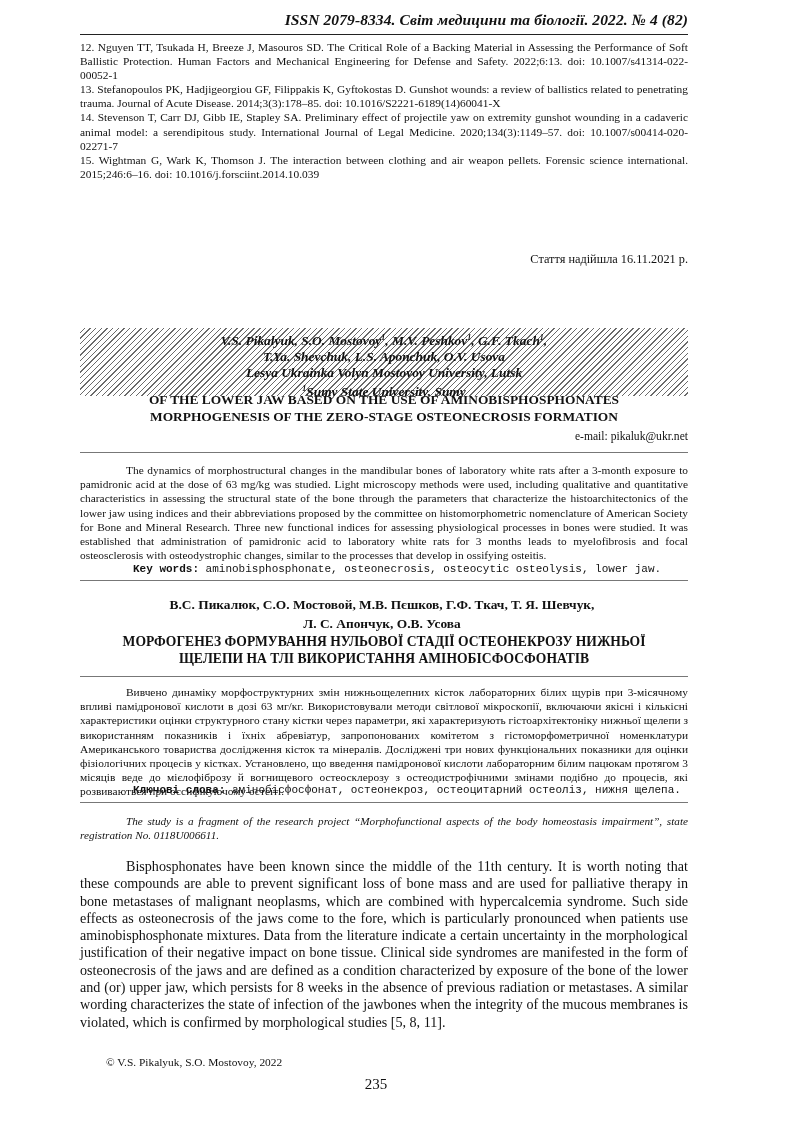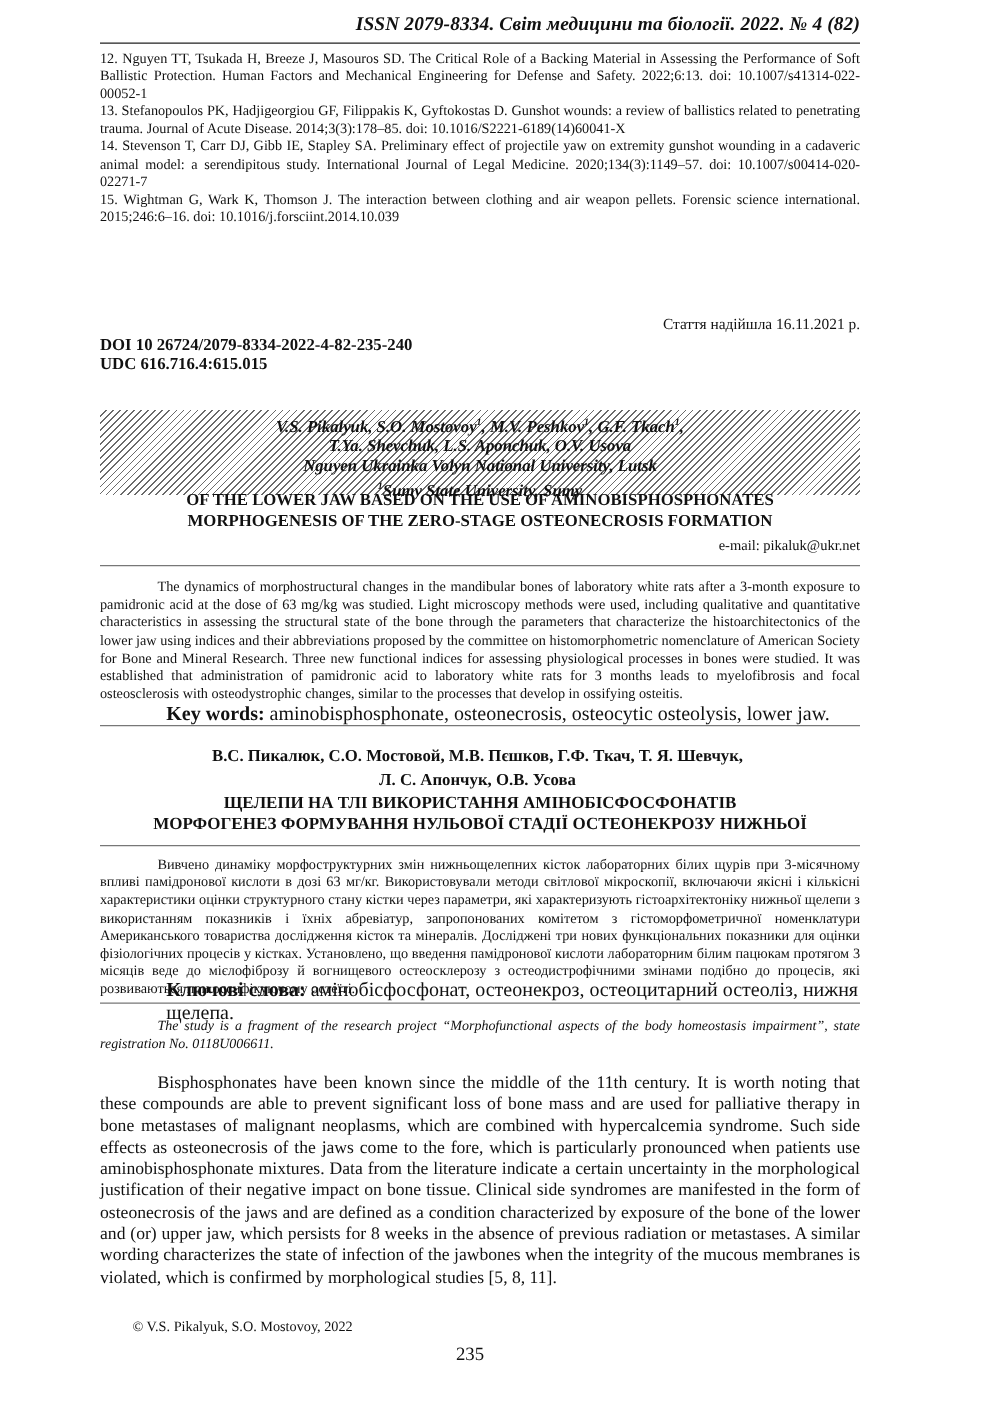--- a/index.html
+++ b/index.html
@@ -26,21 +26,21 @@
   .authors span { display: block; }
   .authors sup { font-size: 8px; }
 
   .title-en { position: absolute; left: 80px; right: 40px; top: 391px; text-align: center; font-weight: bold;
               font-size: 13.4px; line-height: 17px; }
   .email { position: absolute; right: 40px; top: 430px; font-size: 11.6px; }
   .rule { position: absolute; left: 80px; right: 40px; border-top: 0.8px solid #777; }
 
   .abstract { position: absolute; left: 80px; right: 40px; font-size: 11.4px; line-height: 14.2px;
               text-align: justify; text-indent: 46px; margin: 0; }
-  .kw { position: absolute; font-size: 16px; }
+  .kw { position: absolute; font-size: 11px; font-family: Liberation Mono, monospace; }
   .kw b { font-weight: bold; }
 
   .authors-ua { position: absolute; left: 76px; right: 40px; top: 595px; text-align: center; font-weight: bold;
                 font-size: 13.4px; line-height: 19px; }
   .title-ua { position: absolute; left: 80px; right: 40px; top: 633px; text-align: center; font-weight: bold;
               font-size: 13.6px; line-height: 17px; }
 
   .funding { position: absolute; left: 80px; right: 40px; top: 814px; font-size: 11.2px; line-height: 14.3px;
              font-style: italic; text-align: justify; text-indent: 46px; margin: 0; }
 
@@ -60,29 +60,25 @@
 
   <div class="refs">
     <p>12. Nguyen TT, Tsukada H, Breeze J, Masouros SD. The Critical Role of a Backing Material in Assessing the Performance of Soft Ballistic Protection. Human Factors and Mechanical Engineering for Defense and Safety. 2022;6:13. doi: 10.1007/s41314-022-00052-1</p>
     <p>13. Stefanopoulos PK, Hadjigeorgiou GF, Filippakis K, Gyftokostas D. Gunshot wounds: a review of ballistics related to penetrating trauma. Journal of Acute Disease. 2014;3(3):178–85. doi: 10.1016/S2221-6189(14)60041-X</p>
     <p>14. Stevenson T, Carr DJ, Gibb IE, Stapley SA. Preliminary effect of projectile yaw on extremity gunshot wounding in a cadaveric animal model: a serendipitous study. International Journal of Legal Medicine. 2020;134(3):1149–57. doi: 10.1007/s00414-020-02271-7</p>
     <p>15. Wightman G, Wark K, Thomson J. The interaction between clothing and air weapon pellets. Forensic science international. 2015;246:6–16. doi: 10.1016/j.forsciint.2014.10.039</p>
   </div>
 
   <div class="received">Стаття надійшла 16.11.2021 р.</div>
 
-  <div class="ids">
-    <div>DOI 10 26724/2079-8334-2022-4-82-235-240</div>
-    <div>UDC 616.716.4:615.015</div>
-  </div>
 
   <div class="authors">
     <span><span style="display:inline">V.S. Pikalyuk, S.O. Mostovoy</span><sup>1</sup><span style="display:inline">, M.V. Peshkov</span><sup>1</sup><span style="display:inline">, G.F. Tkach</span><sup>1</sup><span style="display:inline">,</span></span>
     <span>T.Ya. Shevchuk, L.S. Aponchuk, O.V. Usova</span>
-    <span>Nguyen Ukrainka Volyn National University, Lutsk</span>
+    <span>Lesya Ukrainka Volyn Mostovoy University, Lutsk</span>
     <span><sup>1</sup><span style="display:inline">Sumy State University, Sumy</span></span>
   </div>
 
   <div class="title-en">
     <div>OF THE LOWER JAW BASED ON THE USE OF AMINOBISPHOSPHONATES</div>
     <div>MORPHOGENESIS OF THE ZERO-STAGE OSTEONECROSIS FORMATION</div>
   </div>
 
   <div class="email">e-mail: pikaluk@ukr.net</div>
   <div class="rule" style="top:452px"></div>
@@ -90,22 +86,22 @@
   <p class="abstract" style="top:463px">The dynamics of morphostructural changes in the mandibular bones of laboratory white rats after a 3-month exposure to pamidronic acid at the dose of 63 mg/kg was studied. Light microscopy methods were used, including qualitative and quantitative characteristics in assessing the structural state of the bone through the parameters that characterize the histoarchitectonics of the lower jaw using indices and their abbreviations proposed by the committee on histomorphometric nomenclature of American Society for Bone and Mineral Research. Three new functional indices for assessing physiological processes in bones were studied. It was established that administration of pamidronic acid to laboratory white rats for 3 months leads to myelofibrosis and focal osteosclerosis with osteodystrophic changes, similar to the processes that develop in ossifying osteitis.</p>
   <div class="kw" style="left:133px; top:563px"><b>Key words:</b><span> aminobisphosphonate, osteonecrosis, osteocytic osteolysis, lower jaw.</span></div>
   <div class="rule" style="top:580px"></div>
 
   <div class="authors-ua">
     <div>В.С. Пикалюк, С.О. Мостовой, М.В. Пєшков, Г.Ф. Ткач, Т. Я. Шевчук,</div>
     <div>Л. С. Апончук, О.В. Усова</div>
   </div>
 
   <div class="title-ua">
+    <div>МОРФОГЕНЕЗ ФОРМУВАННЯ НУЛЬОВОЇ СТАДІЇ ОСТЕОНЕКРОЗУ НИЖНЬОЇ</div>
     <div>ЩЕЛЕПИ НА ТЛІ ВИКОРИСТАННЯ АМІНОБІСФОСФОНАТІВ</div>
-    <div>МОРФОГЕНЕЗ ФОРМУВАННЯ НУЛЬОВОЇ СТАДІЇ ОСТЕОНЕКРОЗУ НИЖНЬОЇ</div>
   </div>
 
   <div class="rule" style="top:676px"></div>
   <p class="abstract" style="top:685px">Вивчено динаміку морфоструктурних змін нижньощелепних кісток лабораторних білих щурів при 3-місячному впливі памідронової кислоти в дозі 63 мг/кг. Використовували методи світлової мікроскопії, включаючи якісні і кількісні характеристики оцінки структурного стану кістки через параметри, які характеризують гістоархітектоніку нижньої щелепи з використанням показників і їхніх абревіатур, запропонованих комітетом з гістоморфометричної номенклатури Американського товариства  дослідження кісток та мінералів. Досліджені три нових функціональних показники для оцінки фізіологічних процесів у кістках. Установлено, що введення памідронової кислоти лабораторним білим пацюкам протягом 3 місяців веде до мієлофіброзу й вогнищевого остеосклерозу з остеодистрофічними змінами подібно до процесів, які розвиваються при оссифікуючому остеїті.</p>
   <div class="kw" style="left:133px; top:784px"><b>Ключові слова:</b><span> амінобісфосфонат, остеонекроз, остеоцитарний остеоліз, нижня щелепа.</span></div>
   <div class="rule" style="top:802px"></div>
 
   <p class="funding">The study is a fragment of the research project “Morphofunctional aspects of the body homeostasis impairment”, state registration No. 0118U006611.</p>
 
   <p class="body-text">Bisphosphonates have been known since the middle of the 11th century. It is worth noting that these compounds are able to prevent significant loss of bone mass and are used for palliative therapy in bone metastases of malignant neoplasms, which are combined with hypercalcemia syndrome. Such side effects as osteonecrosis of the jaws come to the fore, which is particularly pronounced when patients use aminobisphosphonate mixtures. Data from the literature indicate a certain uncertainty in the morphological justification of their negative impact on bone tissue. Clinical side syndromes are manifested in the form of osteonecrosis of the jaws and are defined as a condition characterized by exposure of the bone of the lower and (or) upper jaw, which persists for 8 weeks in the absence of previous radiation or metastases. A similar wording characterizes the state of infection of the jawbones when the integrity of the mucous membranes is violated, which is confirmed by morphological studies [5, 8, 11].</p>

